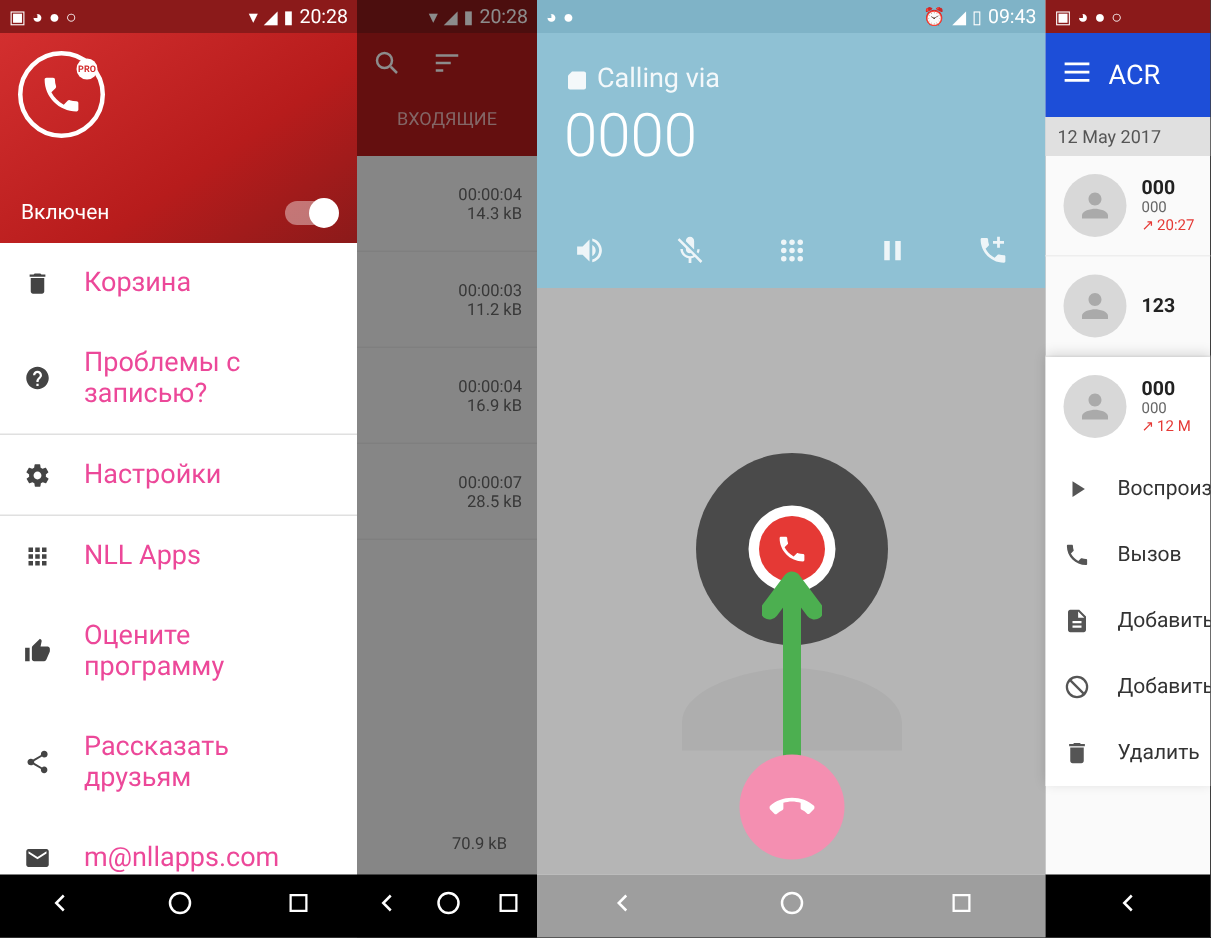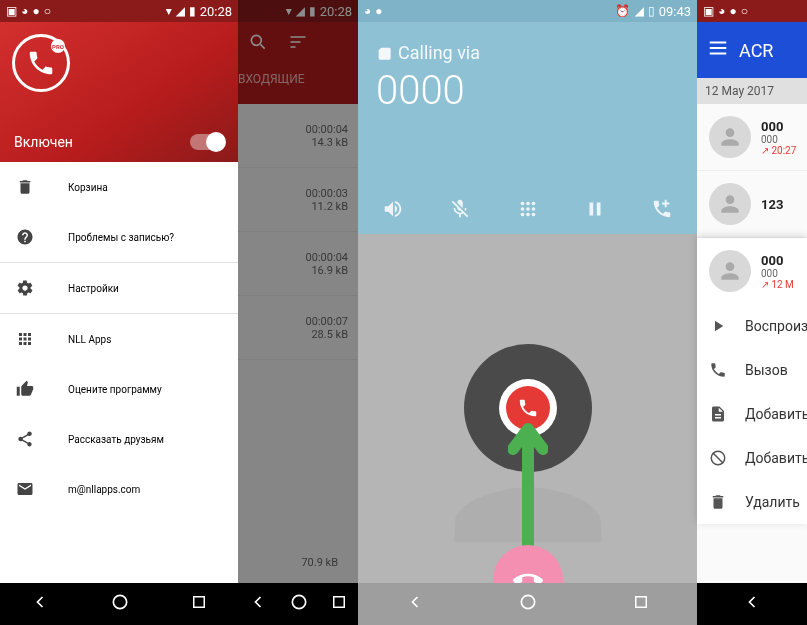--- a/index.html
+++ b/index.html
@@ -21,39 +21,39 @@
 
 .s1-header { background: linear-gradient(145deg, #d32f2f 0%, #b71c1c 60%, #8b1a1a 100%); height: 140px; position: relative; padding: 12px; }
 .logo-circle { width: 58px; height: 58px; border-radius: 50%; border: 3px solid #fff; display: flex; align-items: center; justify-content: center; position: relative; }
 .logo-circle svg { width: 30px; height: 30px; }
 .logo-badge { position: absolute; top: 2px; right: 2px; width: 14px; height: 14px; border-radius: 50%; background: #fff; font-size: 6px; color: #d32f2f; display: flex; align-items: center; justify-content: center; font-weight: bold; }
 .toggle-row { position: absolute; bottom: 0; left: 0; right: 0; display: flex; align-items: center; padding: 12px 14px; color: #fff; font-size: 14px; justify-content: space-between; }
 .toggle { width: 34px; height: 16px; background: rgba(255,255,255,0.4); border-radius: 10px; position: relative; }
 .toggle::after { content: ''; position: absolute; right: -2px; top: -2px; width: 20px; height: 20px; border-radius: 50%; background: #fff; }
 
 .drawer-list { background: #fff; }
-.drawer-item { display: flex; align-items: center; padding: 16px; font-size: 10px; color: #000000; gap: 32px; }
+.drawer-item { display: flex; align-items: center; padding: 16px; font-size: 18px; color: #ec4899; gap: 20px; }
 .drawer-item .icon { width: 20px; color: #444; flex-shrink: 0; }
 .divider { height: 1px; background: #e0e0e0; }
 
 .s1 .nav-bar, .s2 .nav-bar, .s4 .nav-bar { position: absolute; bottom: 0; left: 0; right: 0; height: 42px; background: #000; display: flex; align-items: center; justify-content: space-around; color: #fff; }
 .s3 .nav-bar { position: absolute; bottom: 0; left: 0; right: 0; height: 42px; background: #9e9e9e; display: flex; align-items: center; justify-content: space-around; color: #fff; }
 
 
 .s2 { background: #f5f5f5; }
 .s2-overlay { position: absolute; inset: 0; background: rgba(0,0,0,0.45); pointer-events: none; }
 .s2 .top { background: #b71c1c; height: 82px; display: flex; flex-direction: column; }
 .s2 .toolbar { display: flex; justify-content: flex-start; align-items: center; padding: 10px; gap: 20px; color: #fff; }
-.s2 .tab { color: #eebbbb; font-size: 12px; text-align: left; padding: 6px 0; }
+.s2 .tab { color: #eebbbb; font-size: 12px; text-align: center; padding: 6px 0; }
 .s2 .rec-list { background: #f5f5f5; height: calc(100% - 82px - 42px - 22px); border-radius: 14px; }
 .s2 .rec-item { padding: 12px 10px; text-align: right; font-size: 11px; color: #666; border-bottom: 1px solid #e8e8e8; height: 64px; display: flex; flex-direction: column; justify-content: center; align-items: flex-end; }
 .s2 .rec-last { padding: 12px 10px; text-align: left; font-size: 11px; color: #666; }
 
 
-.s3 .call-header { background: #8fc1d4; height: 212px; padding: 20px 18px 10px; color: #fff; display: flex; flex-direction: column; }
+.s3 .call-header { background: #8fc1d4; height: 170px; padding: 20px 18px 10px; color: #fff; display: flex; flex-direction: column; }
 .s3 .calling-via { font-size: 18px; opacity: 0.9; display: flex; align-items: center; gap: 6px; }
 .s3 .number { font-size: 40px; font-weight: 300; margin-top: 4px; }
 .s3 .call-actions { display: flex; justify-content: space-between; margin-top: auto; padding: 0 6px 4px; }
 .s3 .call-actions .ci { width: 22px; height: 22px; opacity: 0.85; }
 .s3 .call-body { background: #b5b5b5; height: calc(100% - 170px - 42px - 22px); position: relative; overflow: hidden; }
 .s3 .person-silhouette { position: absolute; left: 50%; top: 60%; transform: translate(-50%,-50%); opacity: 0.15; }
 .s3 .rec-circle { position: absolute; left: 50%; top: 110px; transform: translateX(-50%); width: 128px; height: 128px; border-radius: 50%; background: #4a4a4a; display: flex; align-items: center; justify-content: center; }
 .s3 .rec-inner { width: 58px; height: 58px; border-radius: 50%; background: #fff; display: flex; align-items: center; justify-content: center; }
 .s3 .rec-dot { width: 44px; height: 44px; border-radius: 50%; background: #e53935; display: flex; align-items: center; justify-content: center; }
 .s3 .arrow { position: absolute; left: 50%; top: 180px; transform: translateX(-50%); }

